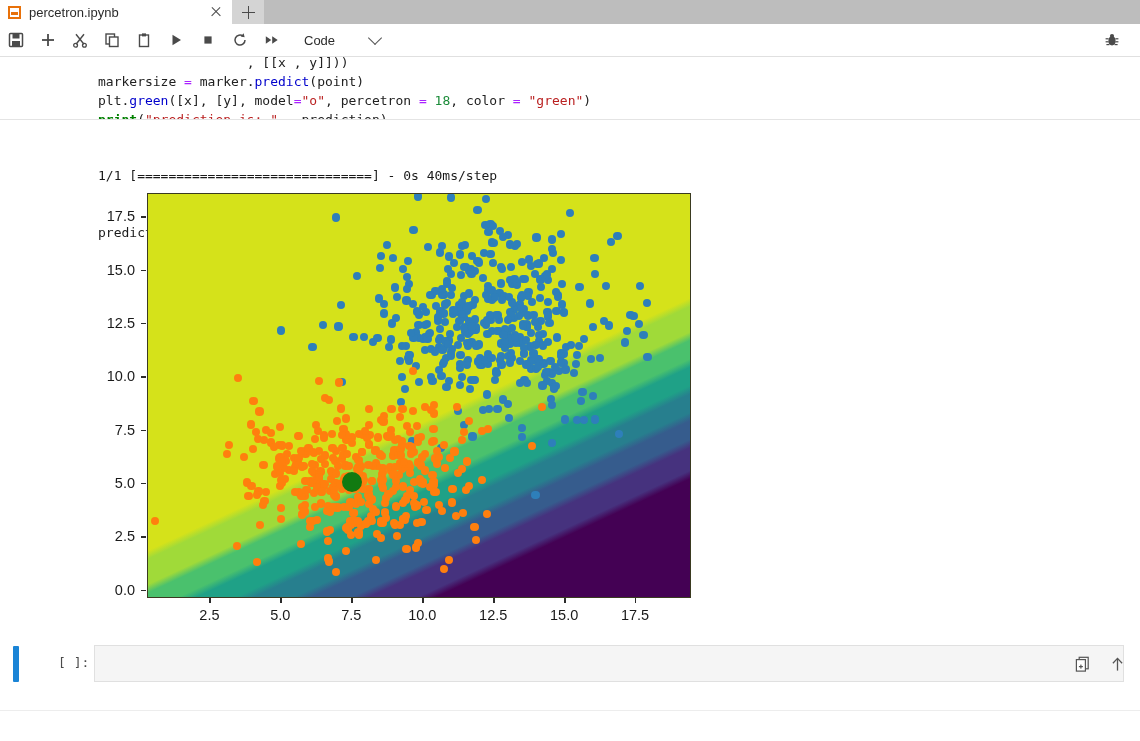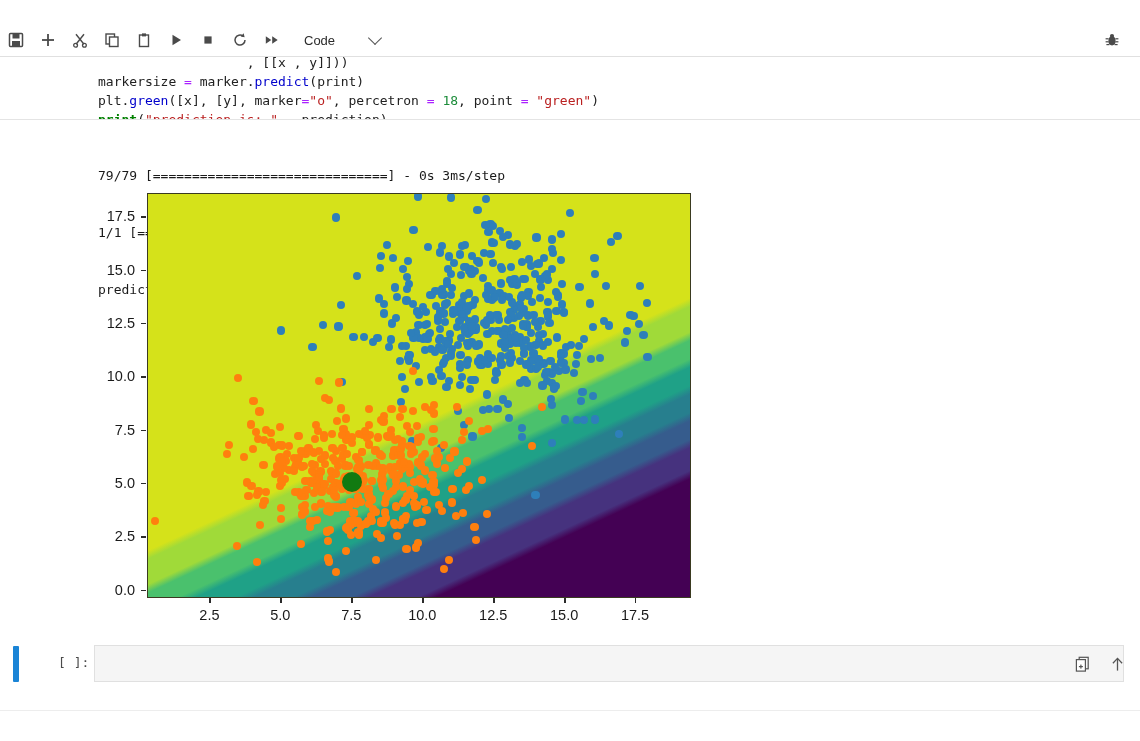--- a/index.html
+++ b/index.html
@@ -154,20 +154,30 @@
   .nb-bottom{
     position:absolute;left:0;top:653px;width:1140px;height:31px;
     background:#ffffff;border-top:1px solid #ededed;
   }
 </style>
 </head>
 <body>
 
 <div class="app">
 
+  <div class="tabbar">
+    <div class="tab">
+      <span class="tab-icon"></span>
+      <span class="tab-title">percetron.ipynb</span>
+      <span class="tab-close"></span>
+    </div>
+    <div class="tab-new">
+      <span class="tab-new-glyph"></span>
+    </div>
+  </div>
 
   <div class="toolbar">
 
     <div class="tb-btn" title="Save">
       <svg width="16" height="16" viewBox="0 0 16 16">
         <rect x="1.5" y="1.5" width="13" height="13" rx="1" fill="none" stroke="#4a4a4a" stroke-width="1.5"></rect>
         <rect x="4.5" y="1.5" width="7" height="5" fill="#4a4a4a"></rect>
         <rect x="4" y="9" width="8" height="5.5" fill="#4a4a4a"></rect>
       </svg>
     </div>
@@ -247,28 +257,27 @@
         <rect x="10.6" y="12" width="3" height="1.2" fill="#4a4a4a"></rect>
       </svg>
     </div>
   </div>
 
   <div class="nb">
 
     <div class="code-area">
       <div id="code-lines">
           <div class="code-line" style="top: 0px;"><span>                   , [[x , y]]))</span></div>
-          <div class="code-line" style="top: 19px;"><span>markersize </span><span class="k-op">=</span><span> marker.</span><span class="k-fn">predict</span><span>(print)</span></div>
-          <div class="code-line" style="top: 38px;"><span>plt.</span><span class="k-fn">green</span><span>([x], [y], marker</span><span class="k-op">=</span><span class="k-str">"o"</span><span>, percetron </span><span class="k-op">=</span><span> </span><span class="k-num">18</span><span>, point </span><span class="k-op">=</span><span> </span><span class="k-str">"green"</span><span>)</span></div>
+          <div class="code-line" style="top: 19px;"><span>markersize </span><span class="k-op">=</span><span> marker.</span><span class="k-fn">predict</span><span>(point)</span></div>
+          <div class="code-line" style="top: 38px;"><span>plt.</span><span class="k-fn">green</span><span>([x], [y], model</span><span class="k-op">=</span><span class="k-str">"o"</span><span>, percetron </span><span class="k-op">=</span><span> </span><span class="k-num">18</span><span>, color </span><span class="k-op">=</span><span> </span><span class="k-str">"green"</span><span>)</span></div>
           <div class="code-line" style="top: 57px;"><span class="k-kw">print</span><span>(</span><span class="k-str">"prediction is: "</span><span> , prediction)</span></div>
         </div>
     </div>
 
     <div class="out-text">
-      <div>79/79 [==============================] - 0s 3ms/step</div>
       <div>1/1 [==============================] - 0s 40ms/step</div>
       <div>prediction is:  [[0.99999315]]</div>
     </div>
 
     <div class="figure">
       <div class="fig-canvas">
 
         <div class="axes">
           <div class="axes-inner">
             <div class="bg-grad" id="decision-bg" style="background: linear-gradient(155.02deg, rgb(213, 226, 26) 0%, rgb(213, 226, 26) 46%, rgb(160, 218, 57) 46.6%, rgb(160, 218, 57) 48.4%, rgb(74, 193, 109) 49%, rgb(74, 193, 109) 50.3%, rgb(31, 161, 135) 50.9%, rgb(31, 161, 135) 52.2%, rgb(39, 127, 142) 52.8%, rgb(39, 127, 142) 54.1%, rgb(54, 92, 141) 54.7%, rgb(54, 92, 141) 56%, rgb(70, 50, 126) 56.6%, rgb(70, 50, 126) 58.2%, rgb(68, 1, 84) 58.8%, rgb(68, 1, 84) 100%);"></div>

